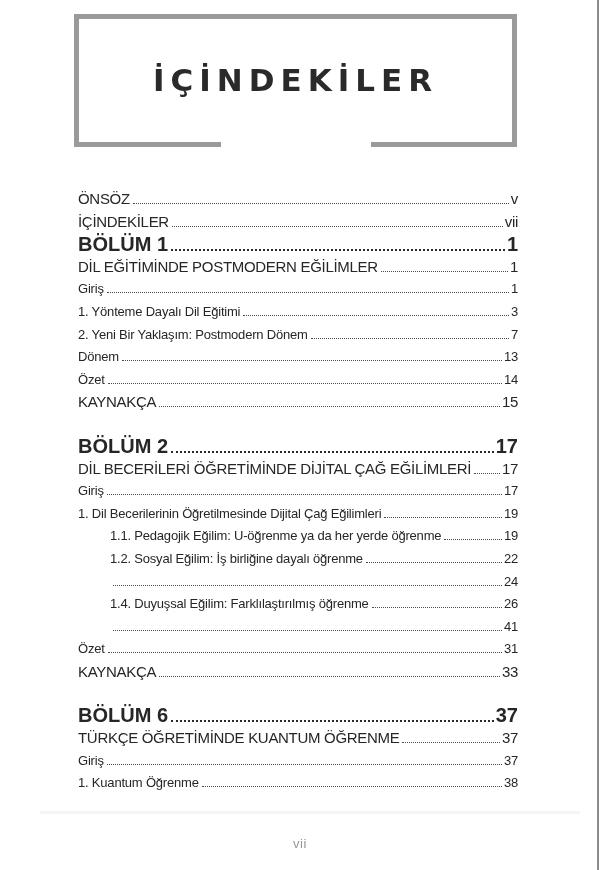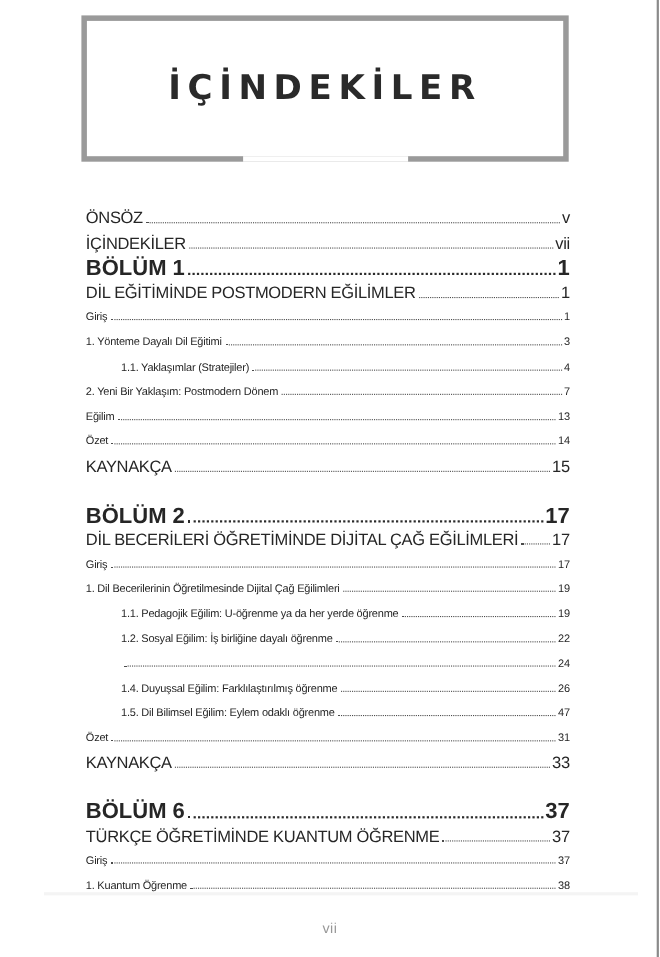--- a/index.html
+++ b/index.html
@@ -25,21 +25,21 @@
     font-size:31px;font-weight:600;letter-spacing:6px;color:#2a2a2a;
   }
   
   .toc{
     position:absolute;left:78px;right:82px;top:188px;
   }
   .toc-section{margin-bottom:21px;}
   .toc-row{
     display:flex;align-items:baseline;
     height:22.6px;line-height:22.6px;
-    font-size:10px;letter-spacing:-0.2px;color:#262626;
+    font-size:13px;letter-spacing:-0.2px;color:#262626;
     white-space:nowrap;
   }
   .toc-row.indent{padding-left:32px;}
   .toc-row.caps{font-size:15px;letter-spacing:-0.3px;}
   .toc-row.bold{font-weight:bold;font-size:20px;letter-spacing:0;}
   .toc-row .lbl{flex:0 0 auto;}
   .toc-row .dots{
     flex:1 1 auto;
     border-bottom:1.6px dotted #4b4b4b;
     margin:0 2px 3.5px 3px;
@@ -95,32 +95,27 @@
       <div class="toc-row normal">
         <span class="lbl">Giriş</span>
         <span class="dots"></span>
         <span class="pg">1</span>
       </div>
       <div class="toc-row normal">
         <span class="lbl">1. Yönteme Dayalı Dil Eğitimi</span>
         <span class="dots"></span>
         <span class="pg">3</span>
       </div>
-      <div class="toc-row normal indent">
-        <span class="lbl">1.1. Yaklaşımlar (Stratejiler)</span>
-        <span class="dots"></span>
-        <span class="pg">4</span>
-      </div>
       <div class="toc-row normal">
         <span class="lbl">2. Yeni Bir Yaklaşım: Postmodern Dönem</span>
         <span class="dots"></span>
         <span class="pg">7</span>
       </div>
       <div class="toc-row normal">
-        <span class="lbl">Eğilim</span>
+        <span class="lbl">Dönem</span>
         <span class="dots"></span>
         <span class="pg">13</span>
       </div>
       <div class="toc-row normal">
         <span class="lbl">Özet</span>
         <span class="dots"></span>
         <span class="pg">14</span>
       </div>
       <div class="toc-row caps">
         <span class="lbl">KAYNAKÇA</span>
@@ -162,23 +157,22 @@
       <div class="toc-row normal indent">
         <span class="dots"></span>
         <span class="pg">24</span>
       </div>
       <div class="toc-row normal indent">
         <span class="lbl">1.4. Duyuşsal Eğilim: Farklılaştırılmış öğrenme</span>
         <span class="dots"></span>
         <span class="pg">26</span>
       </div>
       <div class="toc-row normal indent">
-        <span class="lbl">1.5. Dil Bilimsel Eğilim: Eylem odaklı öğrenme</span>
-        <span class="dots"></span>
-        <span class="pg">47</span>
+        <span class="dots"></span>
+        <span class="pg">41</span>
       </div>
       <div class="toc-row normal">
         <span class="lbl">Özet</span>
         <span class="dots"></span>
         <span class="pg">31</span>
       </div>
       <div class="toc-row caps">
         <span class="lbl">KAYNAKÇA</span>
         <span class="dots"></span>
         <span class="pg">33</span>

